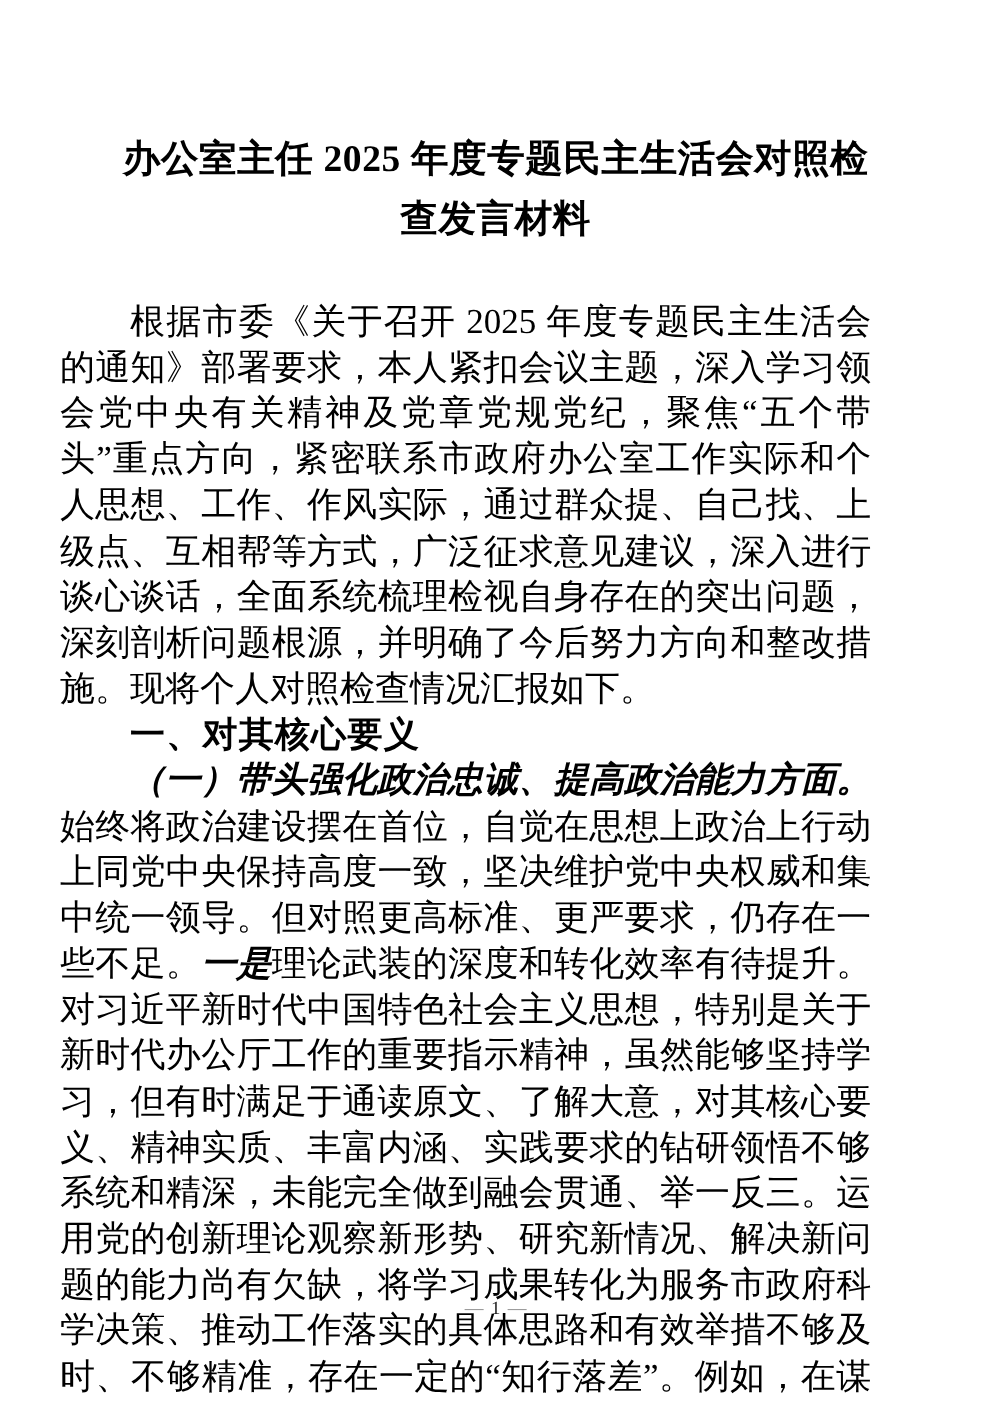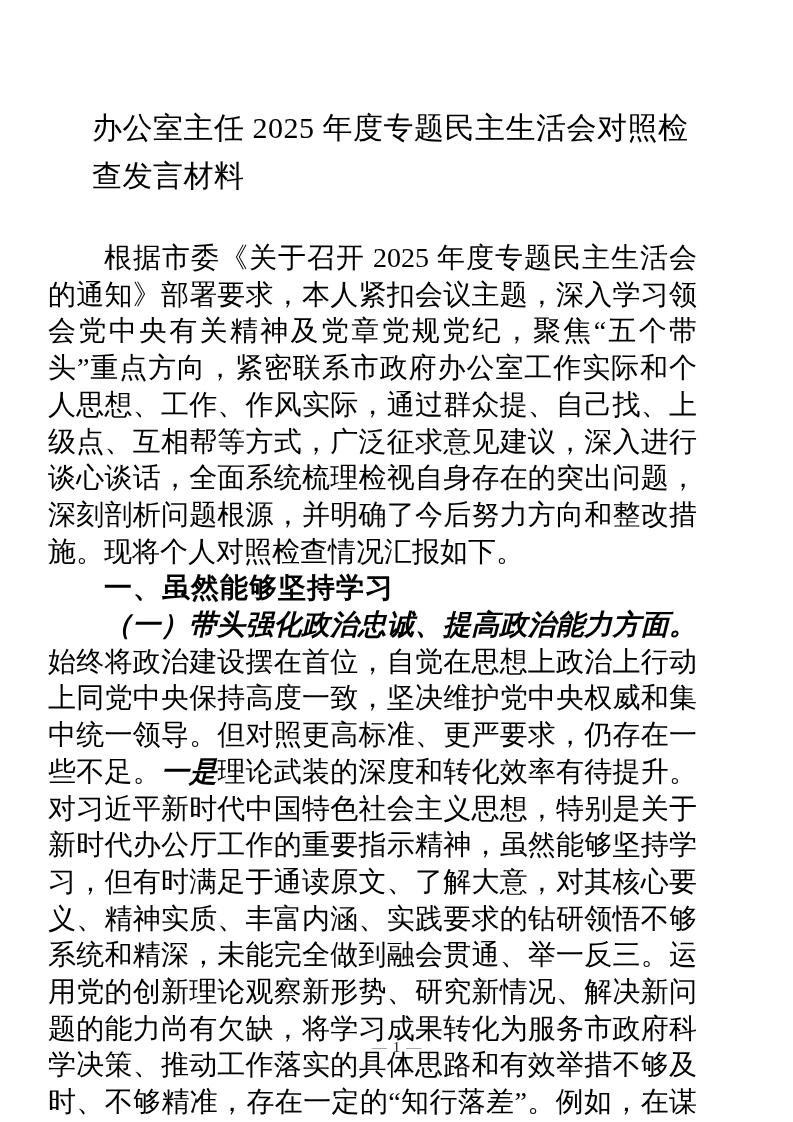--- a/index.html
+++ b/index.html
@@ -13,21 +13,22 @@
     height: 1122px;
     background: #ffffff;
     overflow: hidden;
     color: #000000;
     font-family: "Liberation Serif", "DejaVu Serif", serif;
   }
   .doc-title {
     margin: 104px 92px 0 92px;
     font-size: 30px;
     line-height: 48px;
-    font-weight: normal;
+    font-weight: bold;
+    text-align: center;
     letter-spacing: 0.5px;
     font-family: "Liberation Serif", "DejaVu Serif", serif;
   }
   .doc-body {
     margin: 40px 96px 0 48px;
     font-size: 28px;
     line-height: 36.7px;
     text-align: justify;
     text-justify: inter-character;
   }
@@ -67,21 +68,21 @@
 <body>
 
 <div class="page">
 
   <h1 class="doc-title">办公室主任 2025 年度专题民主生活会对照检查发言材料</h1>
 
   <div class="doc-body">
 
     <p class="para"><span>根据市委《关于召开 2025 年度专题民主生活会的通知》部署要求，本人紧扣会议主题，深入学习领会党中央有关精神及党章党规党纪，聚焦“五个带头”重点方向，紧密联系市政府办公室工作实际和个人思想、工作、作风实际，通过群众提、自己找、上级点、互相帮等方式，广泛征求意见建议，深入进行谈心谈话，全面系统梳理检视自身存在的突出问题，深刻剖析问题根源，并明确了今后努力方向和整改措施。现将个人对照检查情况汇报如下。</span></p>
 
-    <p class="para section-heading"><span>一、虽然能够坚持学习</span></p>
+    <p class="para section-heading"><span>一、对其核心要义</span></p>
 
     <p class="para"><span class="bold-run">（一）带头强化政治忠诚、提高政治能力方面。</span><span>始终将政治建设摆在首位，自觉在思想上政治上行动上同党中央保持高度一致，坚决维护党中央权威和集中统一领导。但对照更高标准、更严要求，仍存在一些不足。</span><span class="bold-run">一是</span><span>理论武装的深度和转化效率有待提升。对习近平新时代中国特色社会主义思想，特别是关于新时代办公厅工作的重要指示精神，虽然能够坚持学习，但有时满足于通读原文、了解大意，对其核心要义、精神实质、丰富内涵、实践要求的钻研领悟不够系统和精深，未能完全做到融会贯通、举一反三。运用党的创新理论观察新形势、研究新情况、解决新问题的能力尚有欠缺，将学习成果转化为服务市政府科学决策、推动工作落实的具体思路和有效举措不够及时、不够精准，存在一定的“知行落差”。例如，在谋划办公室</span></p>
 
   </div>
 
   <div class="page-footer">
     <span class="footer-dash">—</span><span class="footer-num">1</span><span class="footer-dash">—</span>
   </div>
 
 </div>

